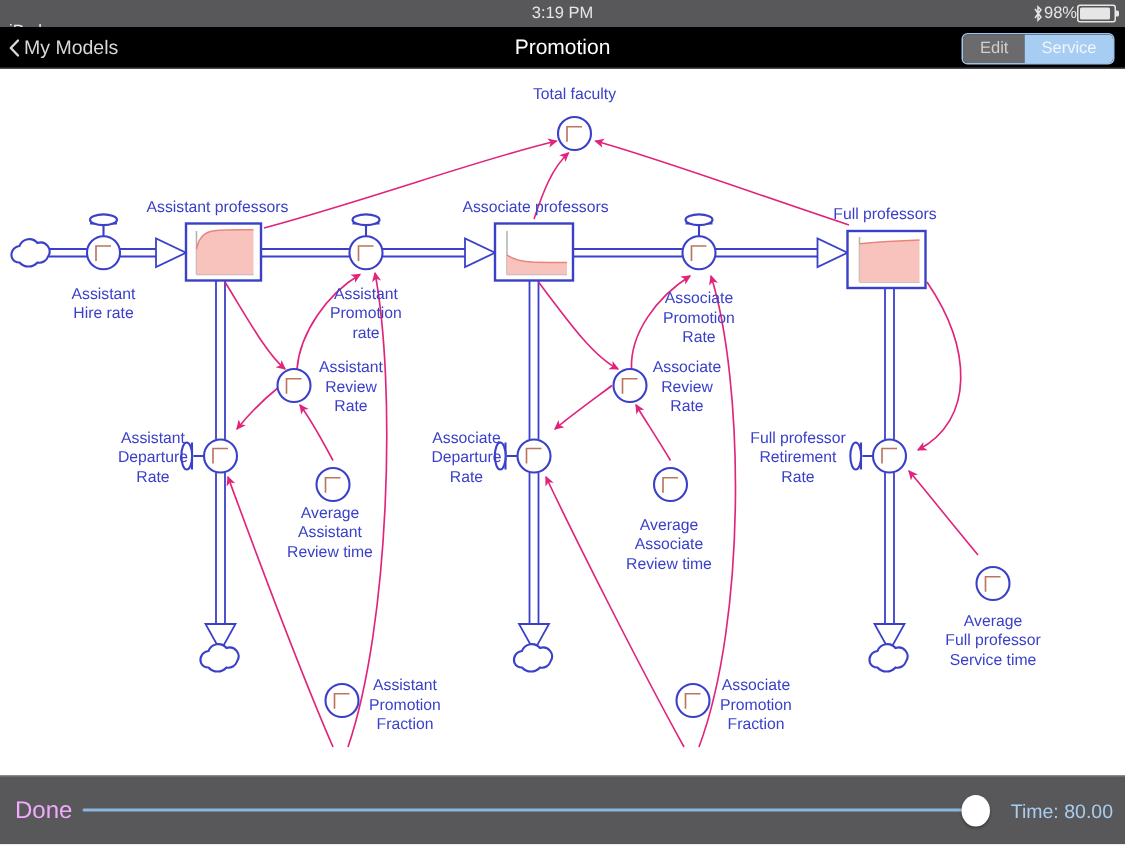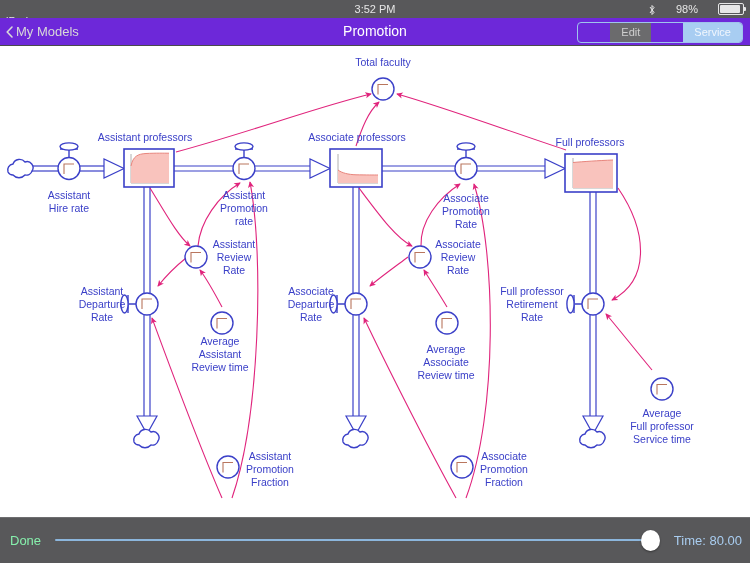--- a/index.html
+++ b/index.html
@@ -35,21 +35,21 @@
   }
   #status-center {
     position: absolute;
     left: 0; right: 0; top: 0;
     text-align: center;
     height: 18px;
   }
   #status-right {
     position: absolute;
     right: 6px; top: 0;
-    display: flex; align-items: center; gap: 20px;
+    display: flex; align-items: center; gap: 0;
     height: 18px;
     text-align: right;
   }
   .wifi-icon { display:inline-block; width:11px; height:11px; }
   .bt-icon { display:inline-block; width:8px; height:12px; }
   .batt {
     display: inline-block;
     width: 24px; height: 10px;
     border: 1px solid #e6e6e6;
     border-radius: 2px;
@@ -69,21 +69,21 @@
     width: 20px;
     background: #e6e6e6;
     border-radius: 1px;
   }
 
   
   #nav-bar {
     position: absolute;
     top: 18px; left: 0;
     width: 750px; height: 27px;
-    background: #6d28d9;
+    background: #000000;
     border-bottom: 1px solid #4a4a4c;
   }
   #back-button {
     position: absolute;
     left: 6px; top: 0;
     height: 27px;
     display: flex; align-items: center; gap: 3px;
     color: #d8d8d8;
     font-size: 13px;
   }
@@ -109,21 +109,20 @@
     border-radius: 4px;
     overflow: hidden;
   }
   .seg-btn {
     padding: 0 11px;
     height: 19px;
     line-height: 19px;
     font-size: 11px;
     color: #cfcfcf;
     background: #6b6b6d;
-    margin-left: 32px;
   }
   .seg-btn.selected {
     background: #a8cdf2;
     color: #f0f6fd;
   }
 
   
   #canvas-area {
     position: absolute;
     top: 46px; left: 0;
@@ -146,22 +145,22 @@
     position: absolute;
     bottom: 0; left: 0;
     width: 750px; height: 45px;
     background: #58585a;
     border-top: 1px solid #6e6e70;
   }
   #done-button {
     position: absolute;
     left: 10px; top: 0;
     height: 45px; line-height: 45px;
-    color: #86efac;
-    font-size: 13px;
+    color: #f0abfc;
+    font-size: 16px;
   }
   #time-slider {
     position: absolute;
     left: 55px; top: 0;
     width: 600px; height: 45px;
   }
   #slider-track {
     position: absolute;
     left: 0; top: 21px;
     width: 600px; height: 2px;
@@ -192,21 +191,21 @@
   <div id="status-bar">
     <div id="status-left">
       <span>iPad</span>
       <span class="wifi-icon">
         <svg width="11" height="11" viewBox="0 0 11 11">
           <path d="M5.5 9.3 L3.6 7.0 A3 3 0 0 1 7.4 7.0 Z" fill="#e6e6e6"></path>
           <path d="M1.8 4.9 A5.3 5.3 0 0 1 9.2 4.9" stroke="#e6e6e6" stroke-width="1.2" fill="none"></path>
         </svg>
       </span>
     </div>
-    <div id="status-center">3:52 PM</div>
+    <div id="status-center">3:19 PM</div>
     <div id="status-right">
       <span class="bt-icon">
         <svg width="8" height="12" viewBox="0 0 8 12">
           <path d="M2 3 L6 8.5 L4 10.5 L4 1.5 L6 3.5 L2 9" stroke="#e6e6e6" stroke-width="1" fill="none"></path>
         </svg>
       </span>
       <span>98%</span>
       <span class="batt">
           <span class="batt-fill"></span>
         </span>

